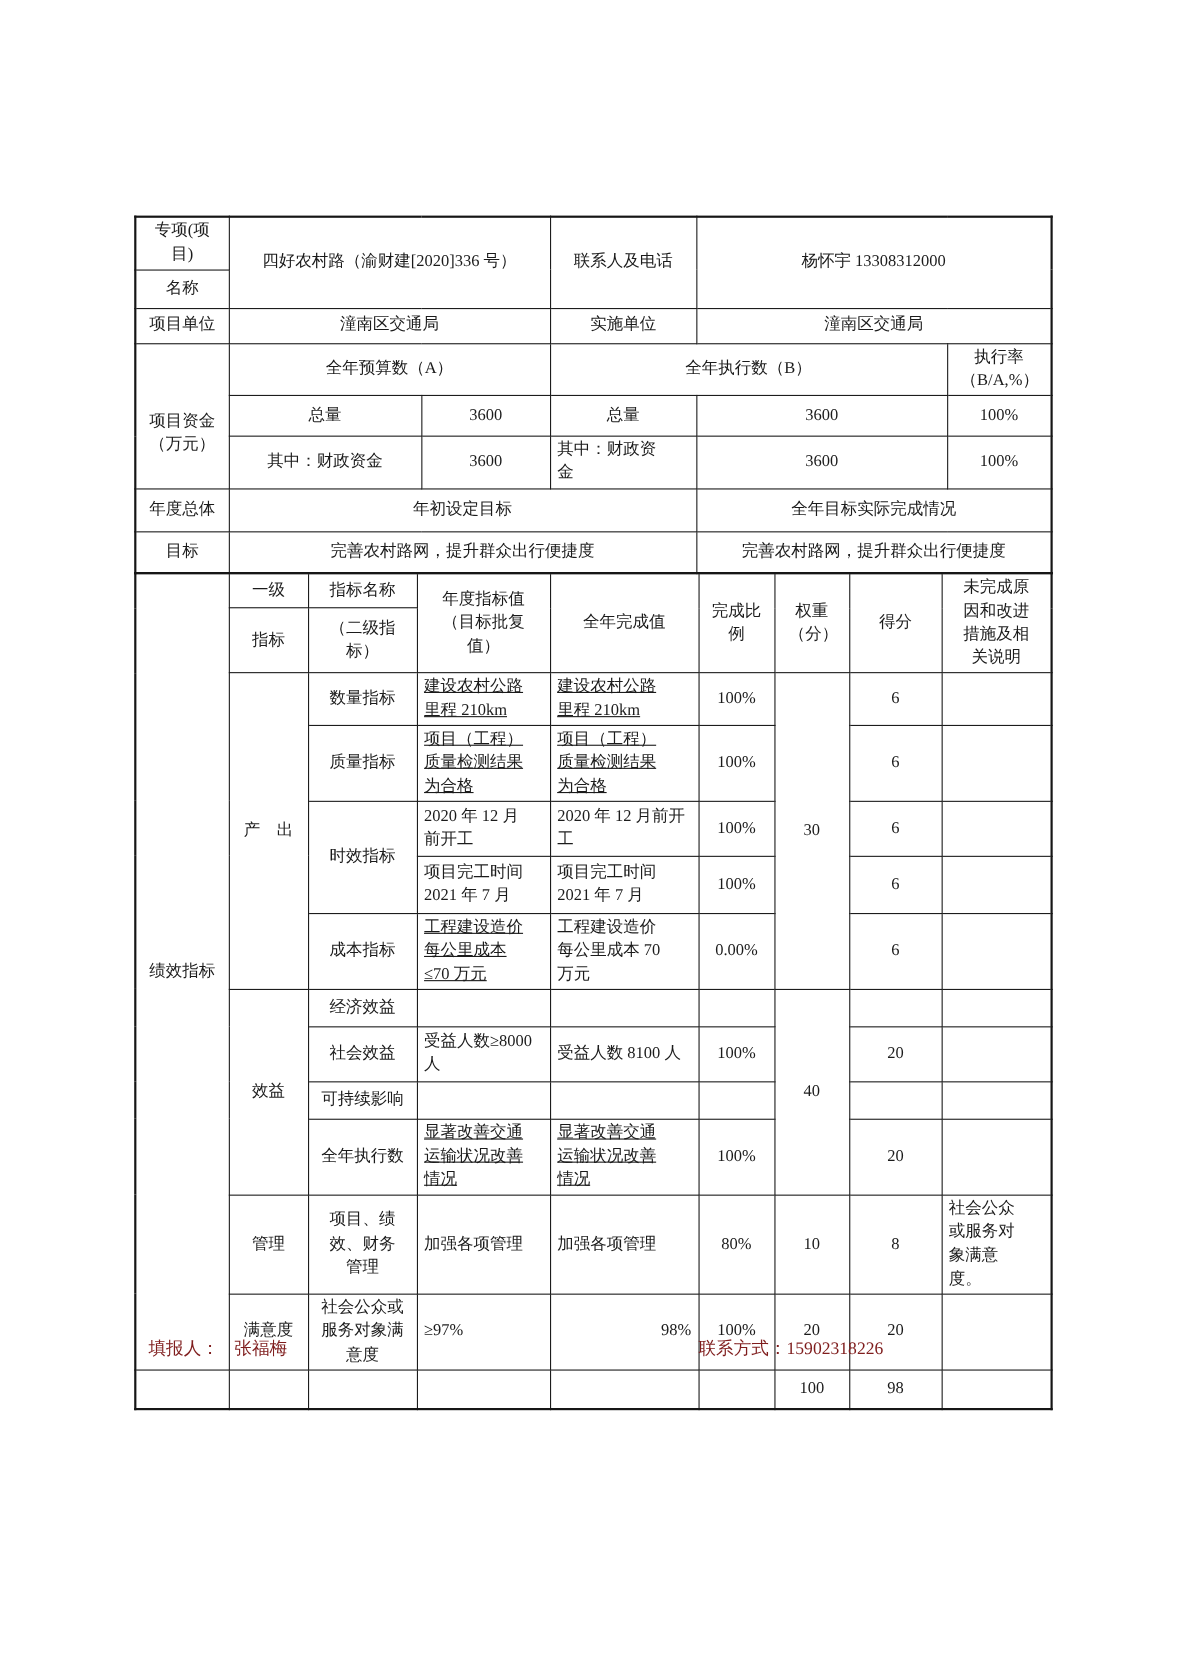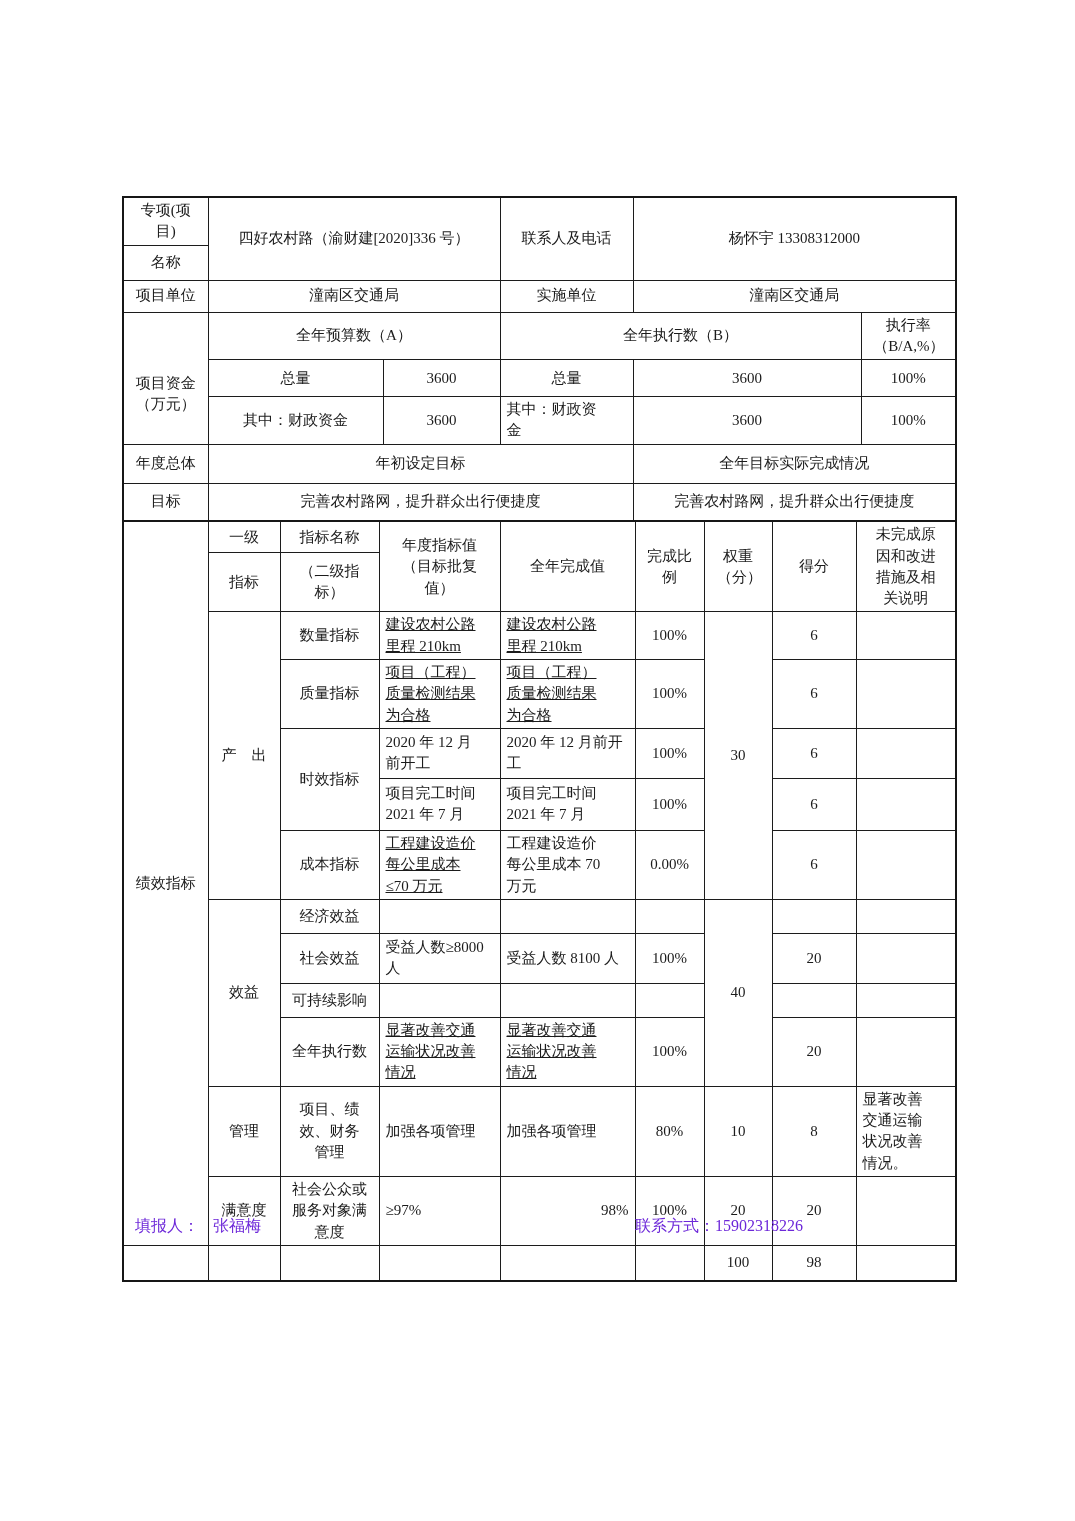--- a/index.html
+++ b/index.html
@@ -22,21 +22,21 @@
   }
   .al{text-align:left;}
   .ac{text-align:right;}
   .inner{display:inline-block;vertical-align:middle;}
   .iw42{max-width:42px;} .iw50{max-width:50px;} .iw62{max-width:62px;}
   .iw64{max-width:64px;} .iw66{max-width:66px;margin-top:32px;} .iw70{max-width:70px;}
   .iw78{max-width:78px;text-align:center;} .iw92{max-width:92px;text-decoration:underline;} .iw98{max-width:98px;}
   .iw100{max-width:100px;}
   .footer{
     position:absolute;left:123px;top:1216px;width:833px;height:30px;
-    font-size:16px;color:#6d28d9;
+    font-size:16px;color:#7f1d1d;
   }
   .footer .preparer{position:absolute;left:12px;top:0;}
   .footer .preparer-name{margin-left:14px;}
   .footer .contact{position:absolute;left:512px;top:0;}
 </style>
 </head>
 <body>
 
 <div class="page">
 
@@ -208,21 +208,21 @@
       </tr>
 
       <tr style="height:78px">
         <td>管理</td>
         <td><span class="inner iw70">项目、绩效、财务管理</span></td>
         <td class="al"><span class="inner">加强各项管理</span></td>
         <td class="al"><span class="inner">加强各项管理</span></td>
         <td>80%</td>
         <td>10</td>
         <td>8</td>
-        <td class="al"><span class="inner iw64">显著改善交通运输状况改善情况。</span></td>
+        <td class="al"><span class="inner iw64">社会公众或服务对象满意度。</span></td>
       </tr>
       <tr style="height:68px">
         <td>满意度</td>
         <td>社会公众或服务对象满意度</td>
         <td class="al">≥97%</td>
         <td class="ac">98%</td>
         <td>100%</td>
         <td>20</td>
         <td>20</td>
         <td></td>

